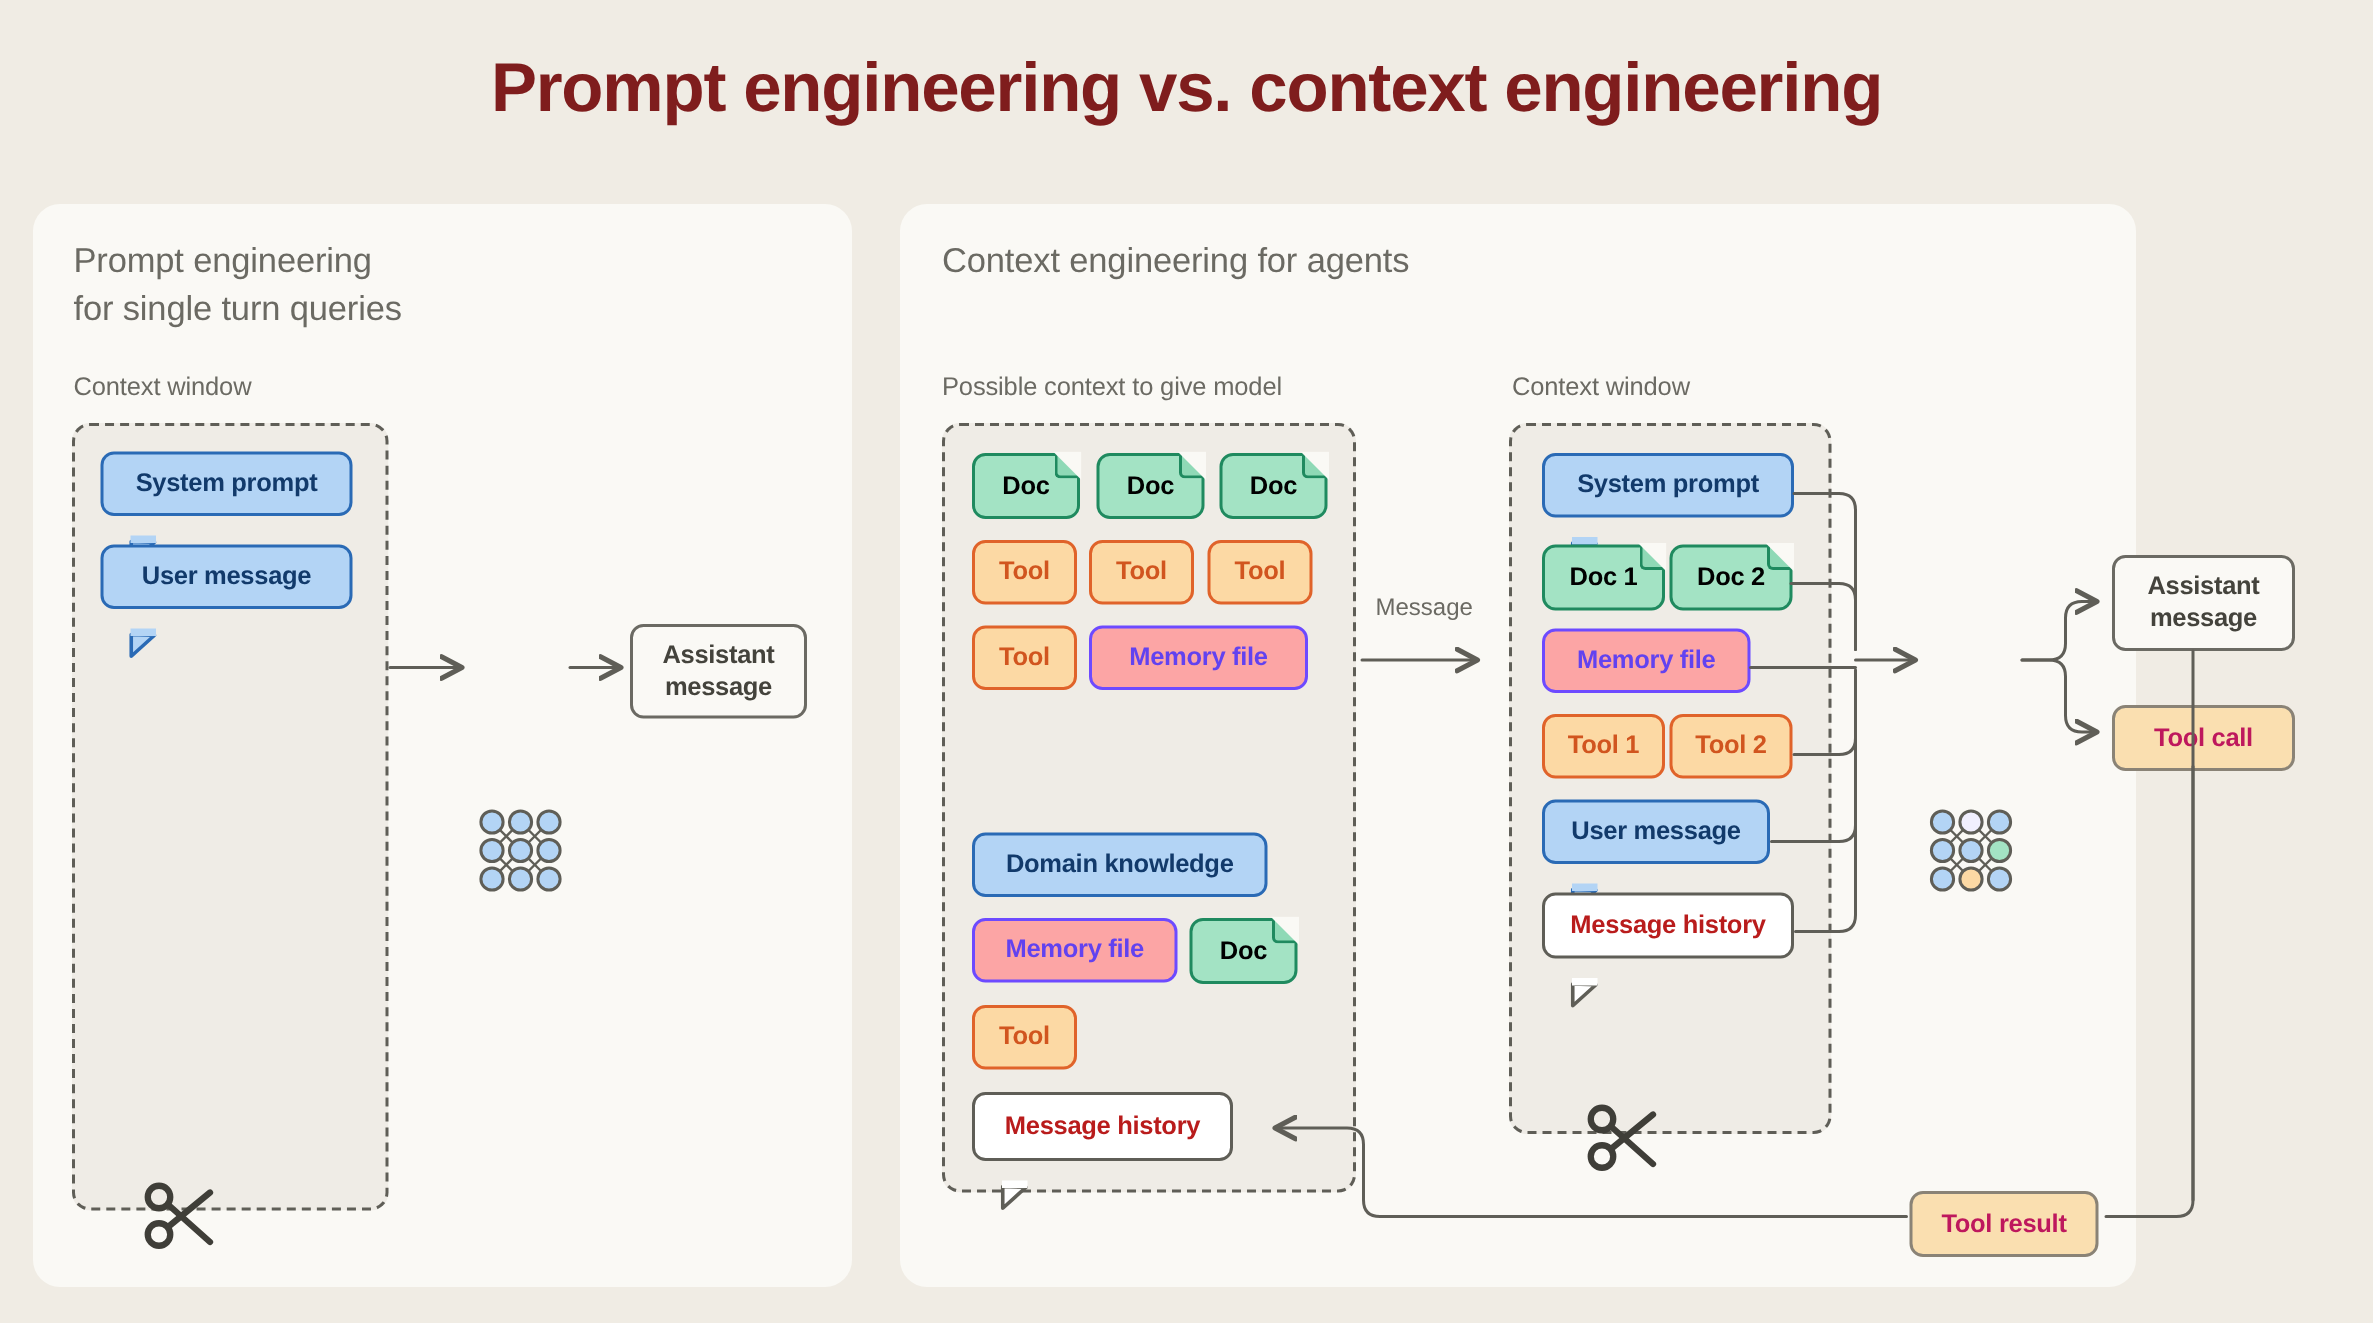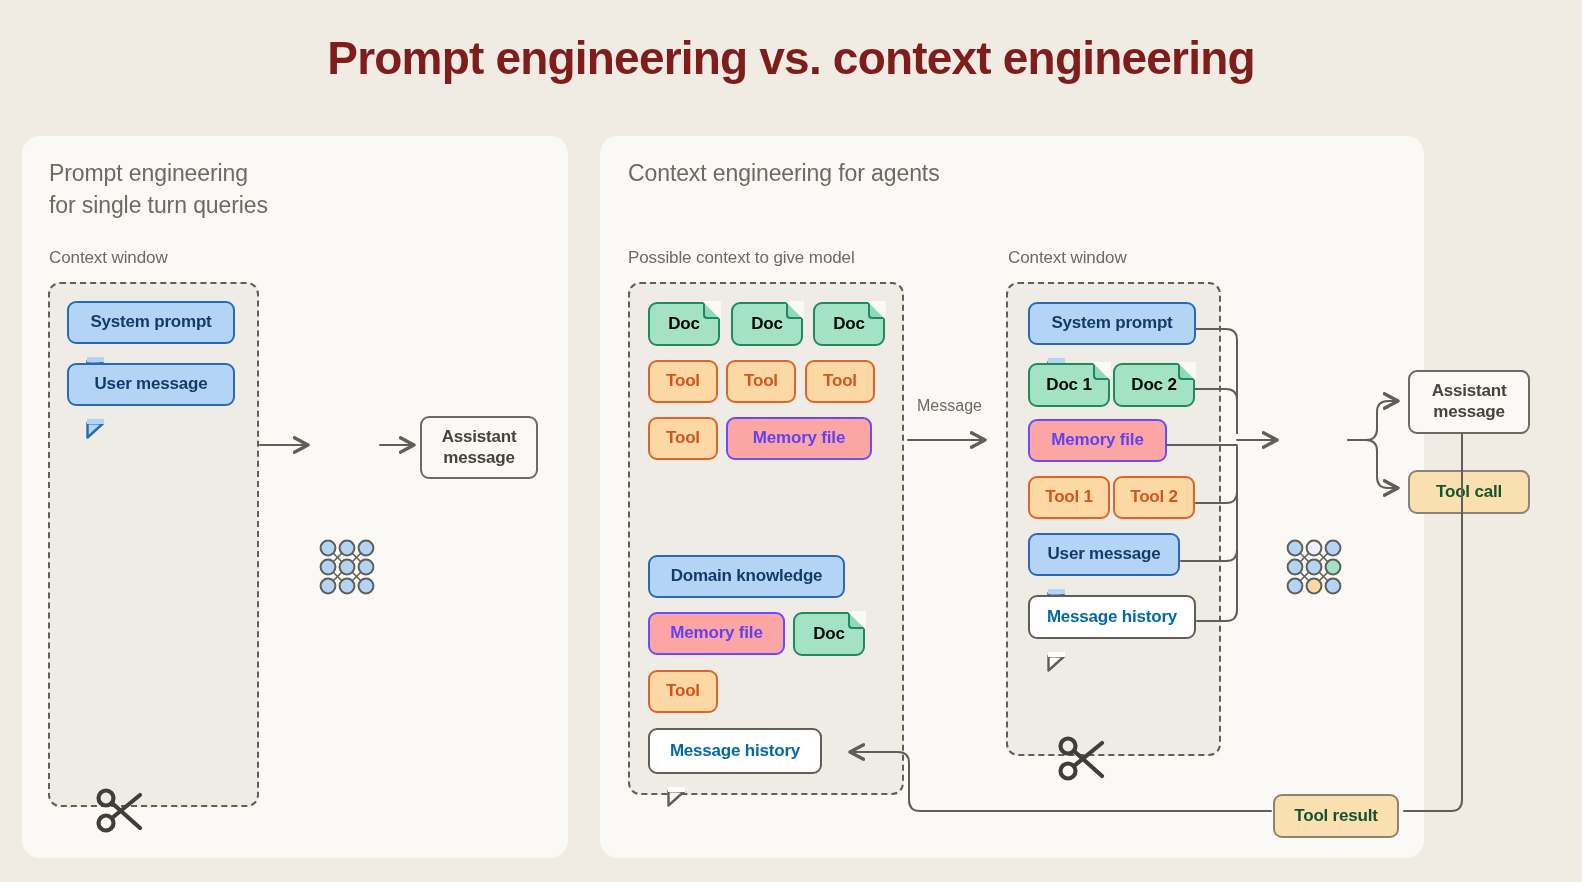--- a/index.html
+++ b/index.html
@@ -58,22 +58,22 @@
     border: 2.4px solid;
     font-size: 17px; font-weight: 700;
     letter-spacing: -0.2px;
     line-height: 1.22;
     white-space: pre-line;
   }
   .chip.blue   { background: #b3d4f5; border-color: #2a6ab5; color: #123a6b; }
   .chip.green  { background: #a3e3c4; border-color: #1f8a5f; color: #000000; }
   .chip.orange { background: #fcd9a4; border-color: #e0632a; color: #d1551f; }
   .chip.purple { background: #fca5a5; border-color: #6d4aff; color: #6242f0; }
-  .chip.white  { background: #ffffff; border-color: #5f5e57; color: #0369a1; }
-  .chip.tan    { background: #fadfb0; border-color: #8a8376; color: #14532d; }
+  .chip.white  { background: #ffffff; border-color: #5f5e57; color: #b91c1c; }
+  .chip.tan    { background: #fadfb0; border-color: #8a8376; color: #be185d; }
   .chip.plain  { background: #faf9f5; border-color: #6b6a63; color: #44433c;
                  font-weight: 600; }
 
   
   .doc {
     border-top-right-radius: 0;
     position: absolute;
   }
   .doc .fold {
     position: absolute; right: -2.4px; top: -2.4px;

